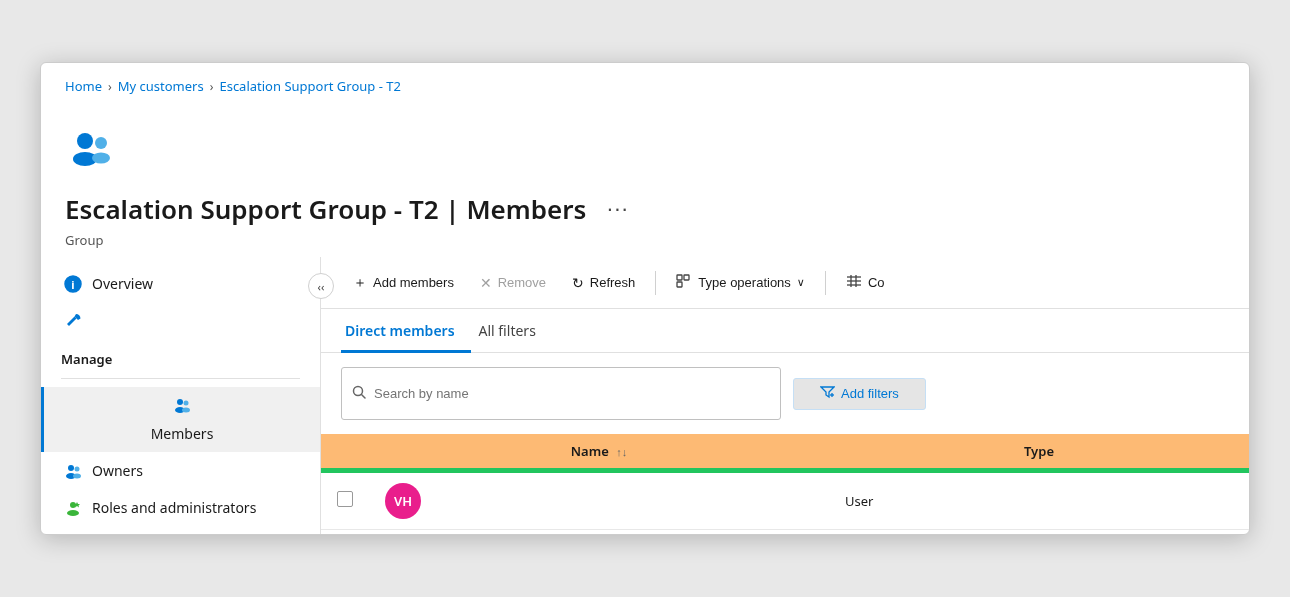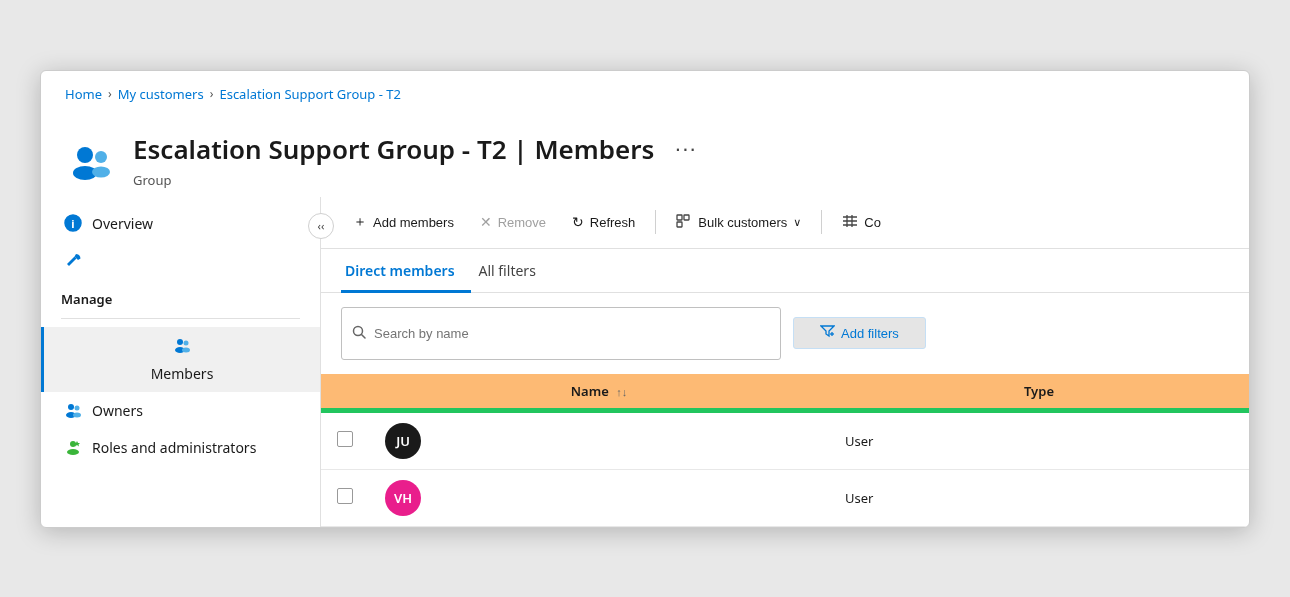--- a/index.html
+++ b/index.html
@@ -32,23 +32,24 @@
     }
     .breadcrumb a {
       color: #0078d4;
       text-decoration: none;
       cursor: pointer;
     }
     .breadcrumb .sep { color: #555; font-size: 12px; margin: 0 2px; }
     .breadcrumb .current { color: #0078d4; }
     .page-header {
       display: flex;
-      align-items: flex-end;
+      align-items: flex-start;
       padding: 20px 24px 8px 24px;
       gap: 16px;
+      flex-direction: column;
     }
     .page-icon {
       width: 52px;
       height: 52px;
       color: #0078d4;
       flex-shrink: 0;
     }
     .page-title-group {}
     .page-title {
       font-size: 26px;
@@ -404,21 +405,21 @@
         <div class="toolbar-sep"></div>
 
         <button class="toolbar-btn">
           <span class="btn-icon">
             <svg width="16" height="16" viewBox="0 0 16 16" fill="none">
               <rect x="1" y="2" width="5" height="5" rx="0.5" stroke="#444" stroke-width="1.3" fill="none"></rect>
               <rect x="8" y="2" width="5" height="5" rx="0.5" stroke="#444" stroke-width="1.3" fill="none"></rect>
               <rect x="1" y="9" width="5" height="5" rx="0.5" stroke="#444" stroke-width="1.3" fill="none"></rect>
             </svg>
           </span>
-          <span>Bulk customers</span>
+          <span>Type operations</span>
           <span class="dropdown-arrow">∨</span>
         </button>
 
         <div class="toolbar-sep"></div>
 
         <button class="toolbar-btn">
           <span class="btn-icon">
             <svg width="16" height="14" viewBox="0 0 16 14" fill="none">
               <line x1="1" y1="3" x2="15" y2="3" stroke="#444" stroke-width="1.3"></line>
               <line x1="1" y1="7" x2="15" y2="7" stroke="#444" stroke-width="1.3"></line>
@@ -464,31 +465,20 @@
           <tr>
             <th class="col-checkbox"></th>
             <th class="col-name">
               <span>Name</span>
               <span class="sort-icon">↑↓</span>
             </th>
             <th>Type</th>
           </tr>
         </thead>
         <tbody id="table-body">
-        <tr>
-    <td class="col-checkbox">
-      <div class="row-checkbox"></div>
-    </td>
-    <td>
-      <div class="name-cell">
-        <div class="avatar" style="background:#1a1a1a">JU</div>
-      </div>
-    </td>
-    <td>User</td>
-  </tr>
             <tr>
     <td class="col-checkbox">
       <div class="row-checkbox"></div>
     </td>
     <td>
       <div class="name-cell">
         <div class="avatar" style="background:#e91e8c">VH</div>
       </div>
     </td>
     <td>User</td>

